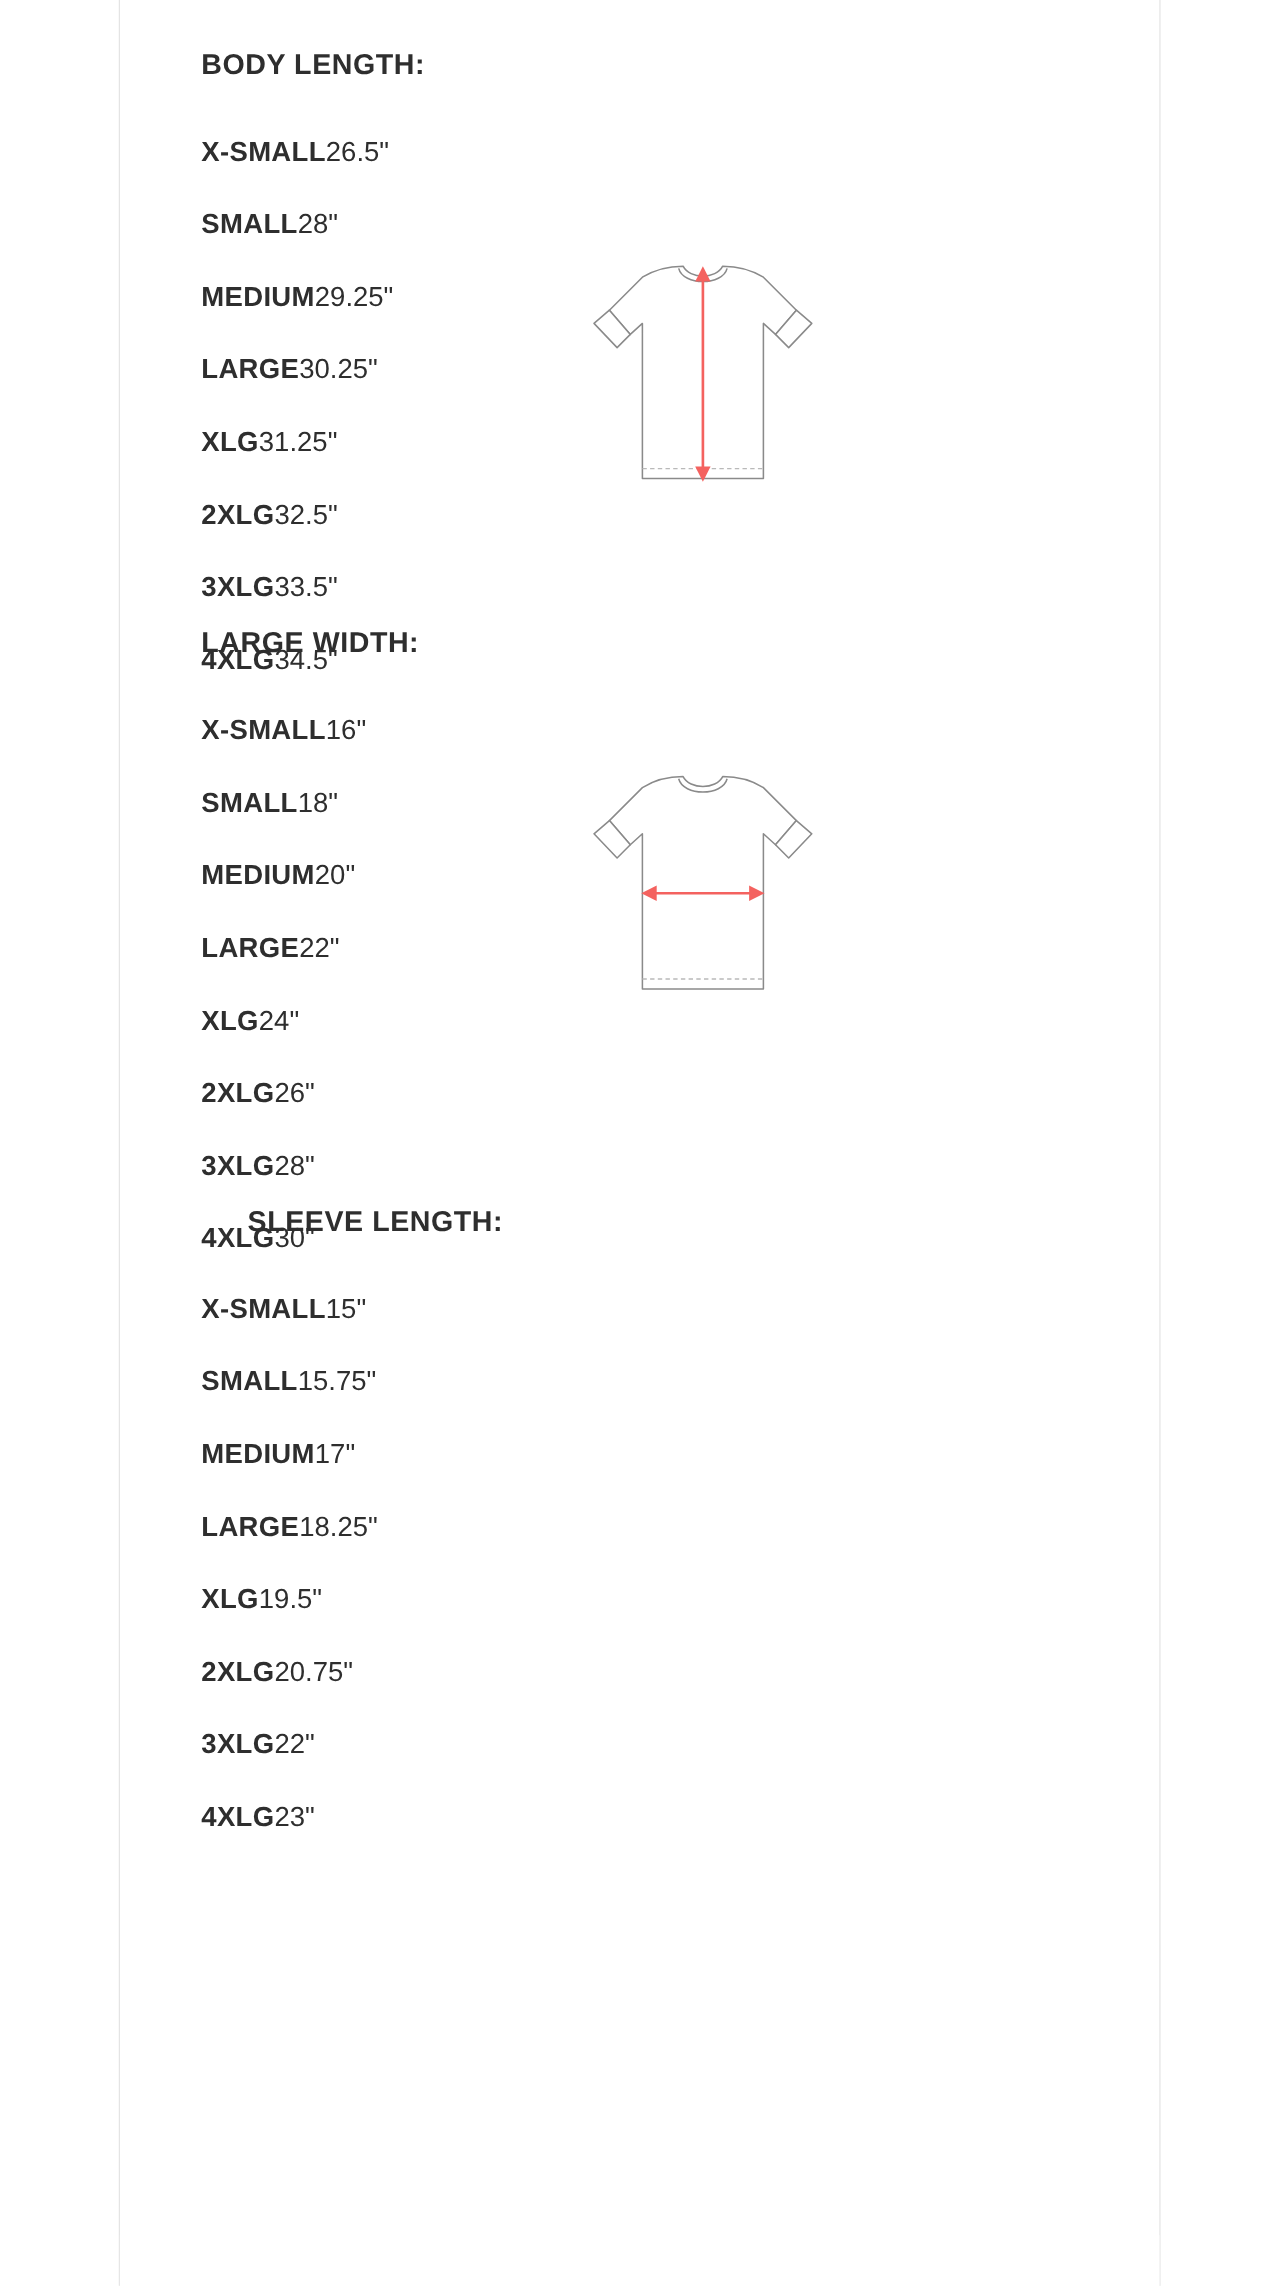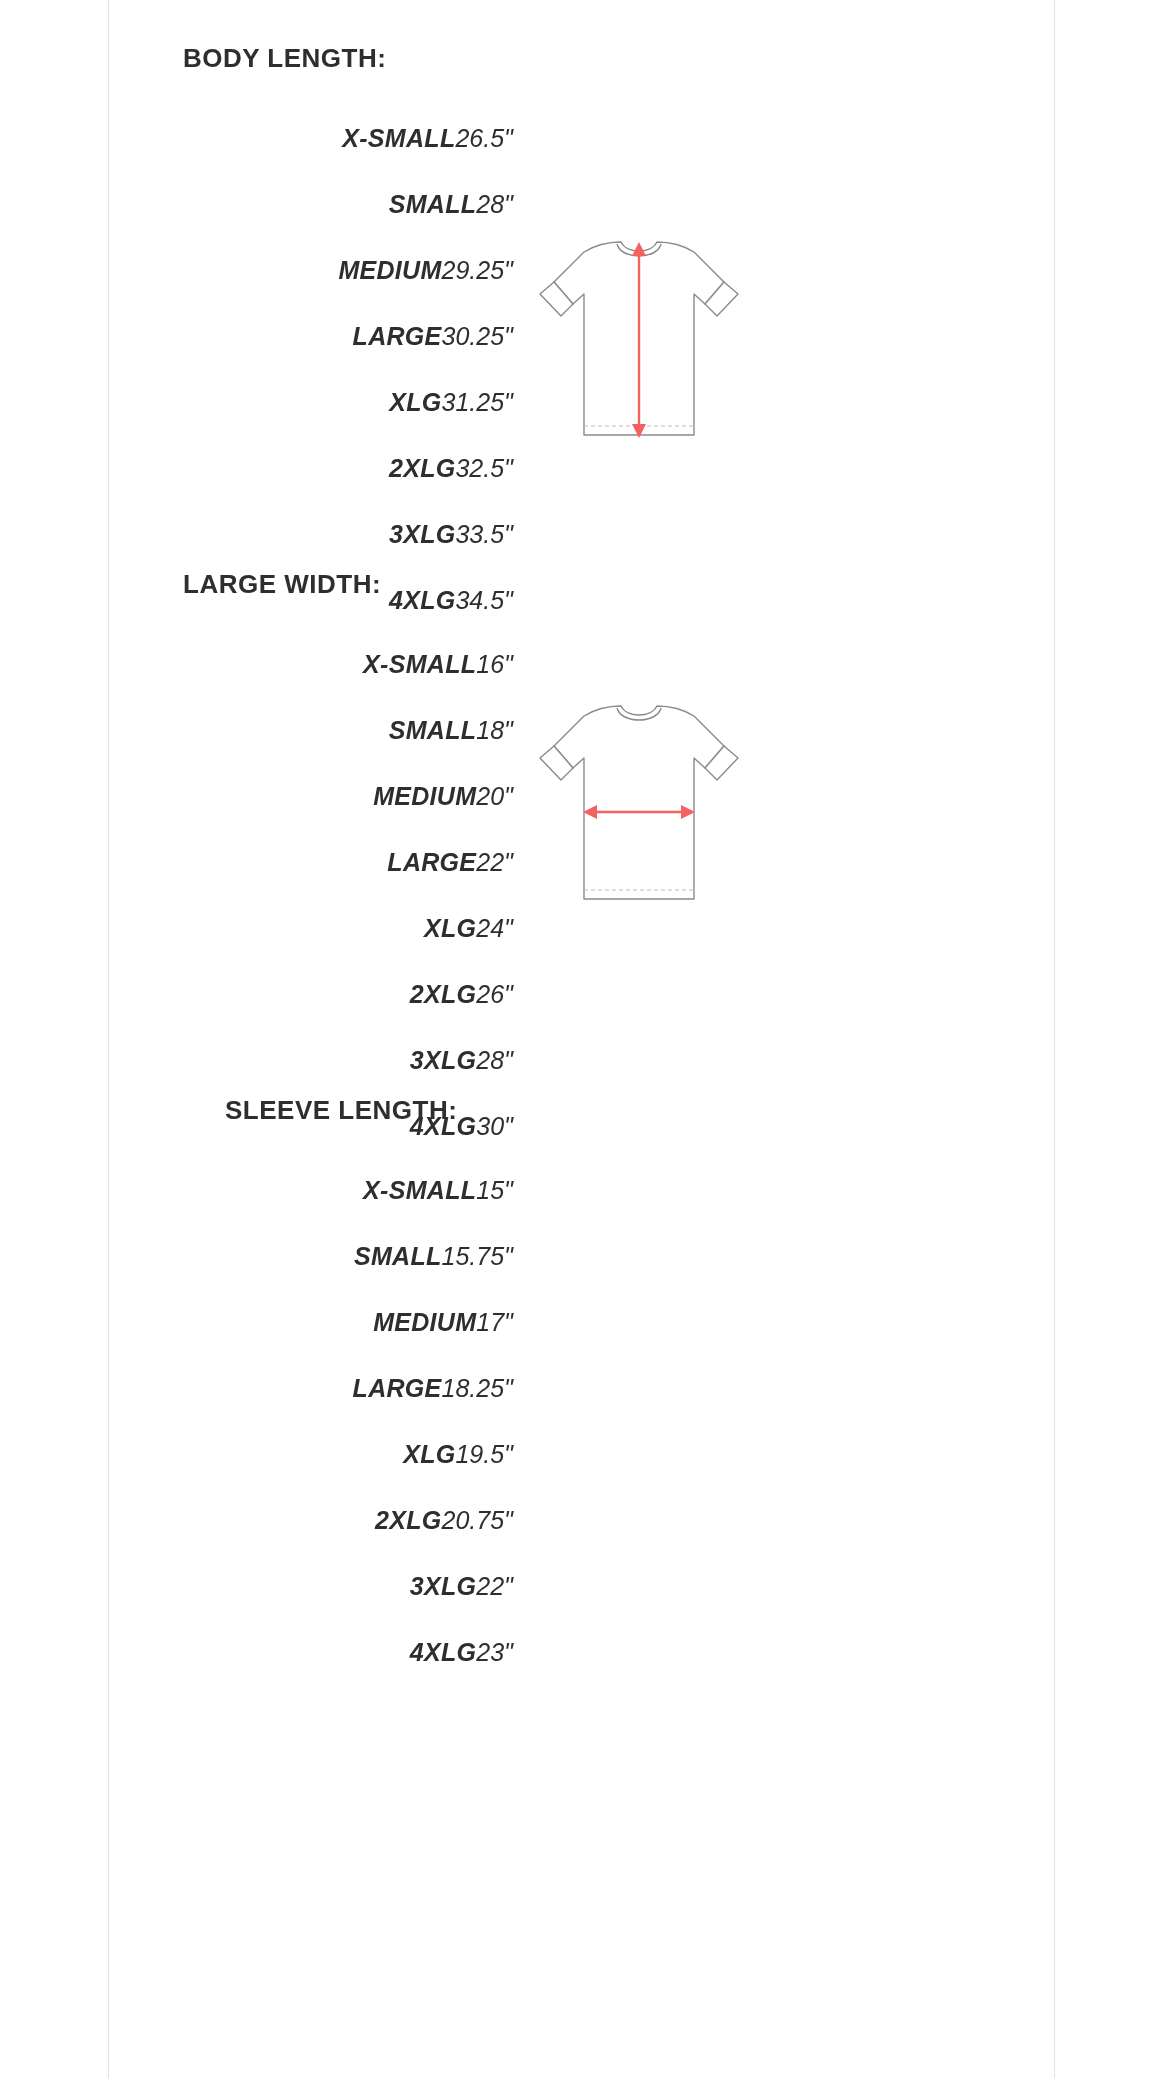--- a/index.html
+++ b/index.html
@@ -63,23 +63,22 @@
   .table {
     position: absolute;
     left: 74px;
     width: 330px;
   }
   .row {
     position: relative;
     height: 66px;
     line-height: 66px;
     display: flex;
-    justify-content: flex-end;
+    justify-content: flex-start;
     align-items: center;
-    font-style: italic;
   }
   .size-label {
     font-size: 25px;
     font-weight: bold;
     color: #2e2e2e;
     letter-spacing: 0.3px;
     white-space: nowrap;
   }
   .size-value {
     font-size: 25px;

